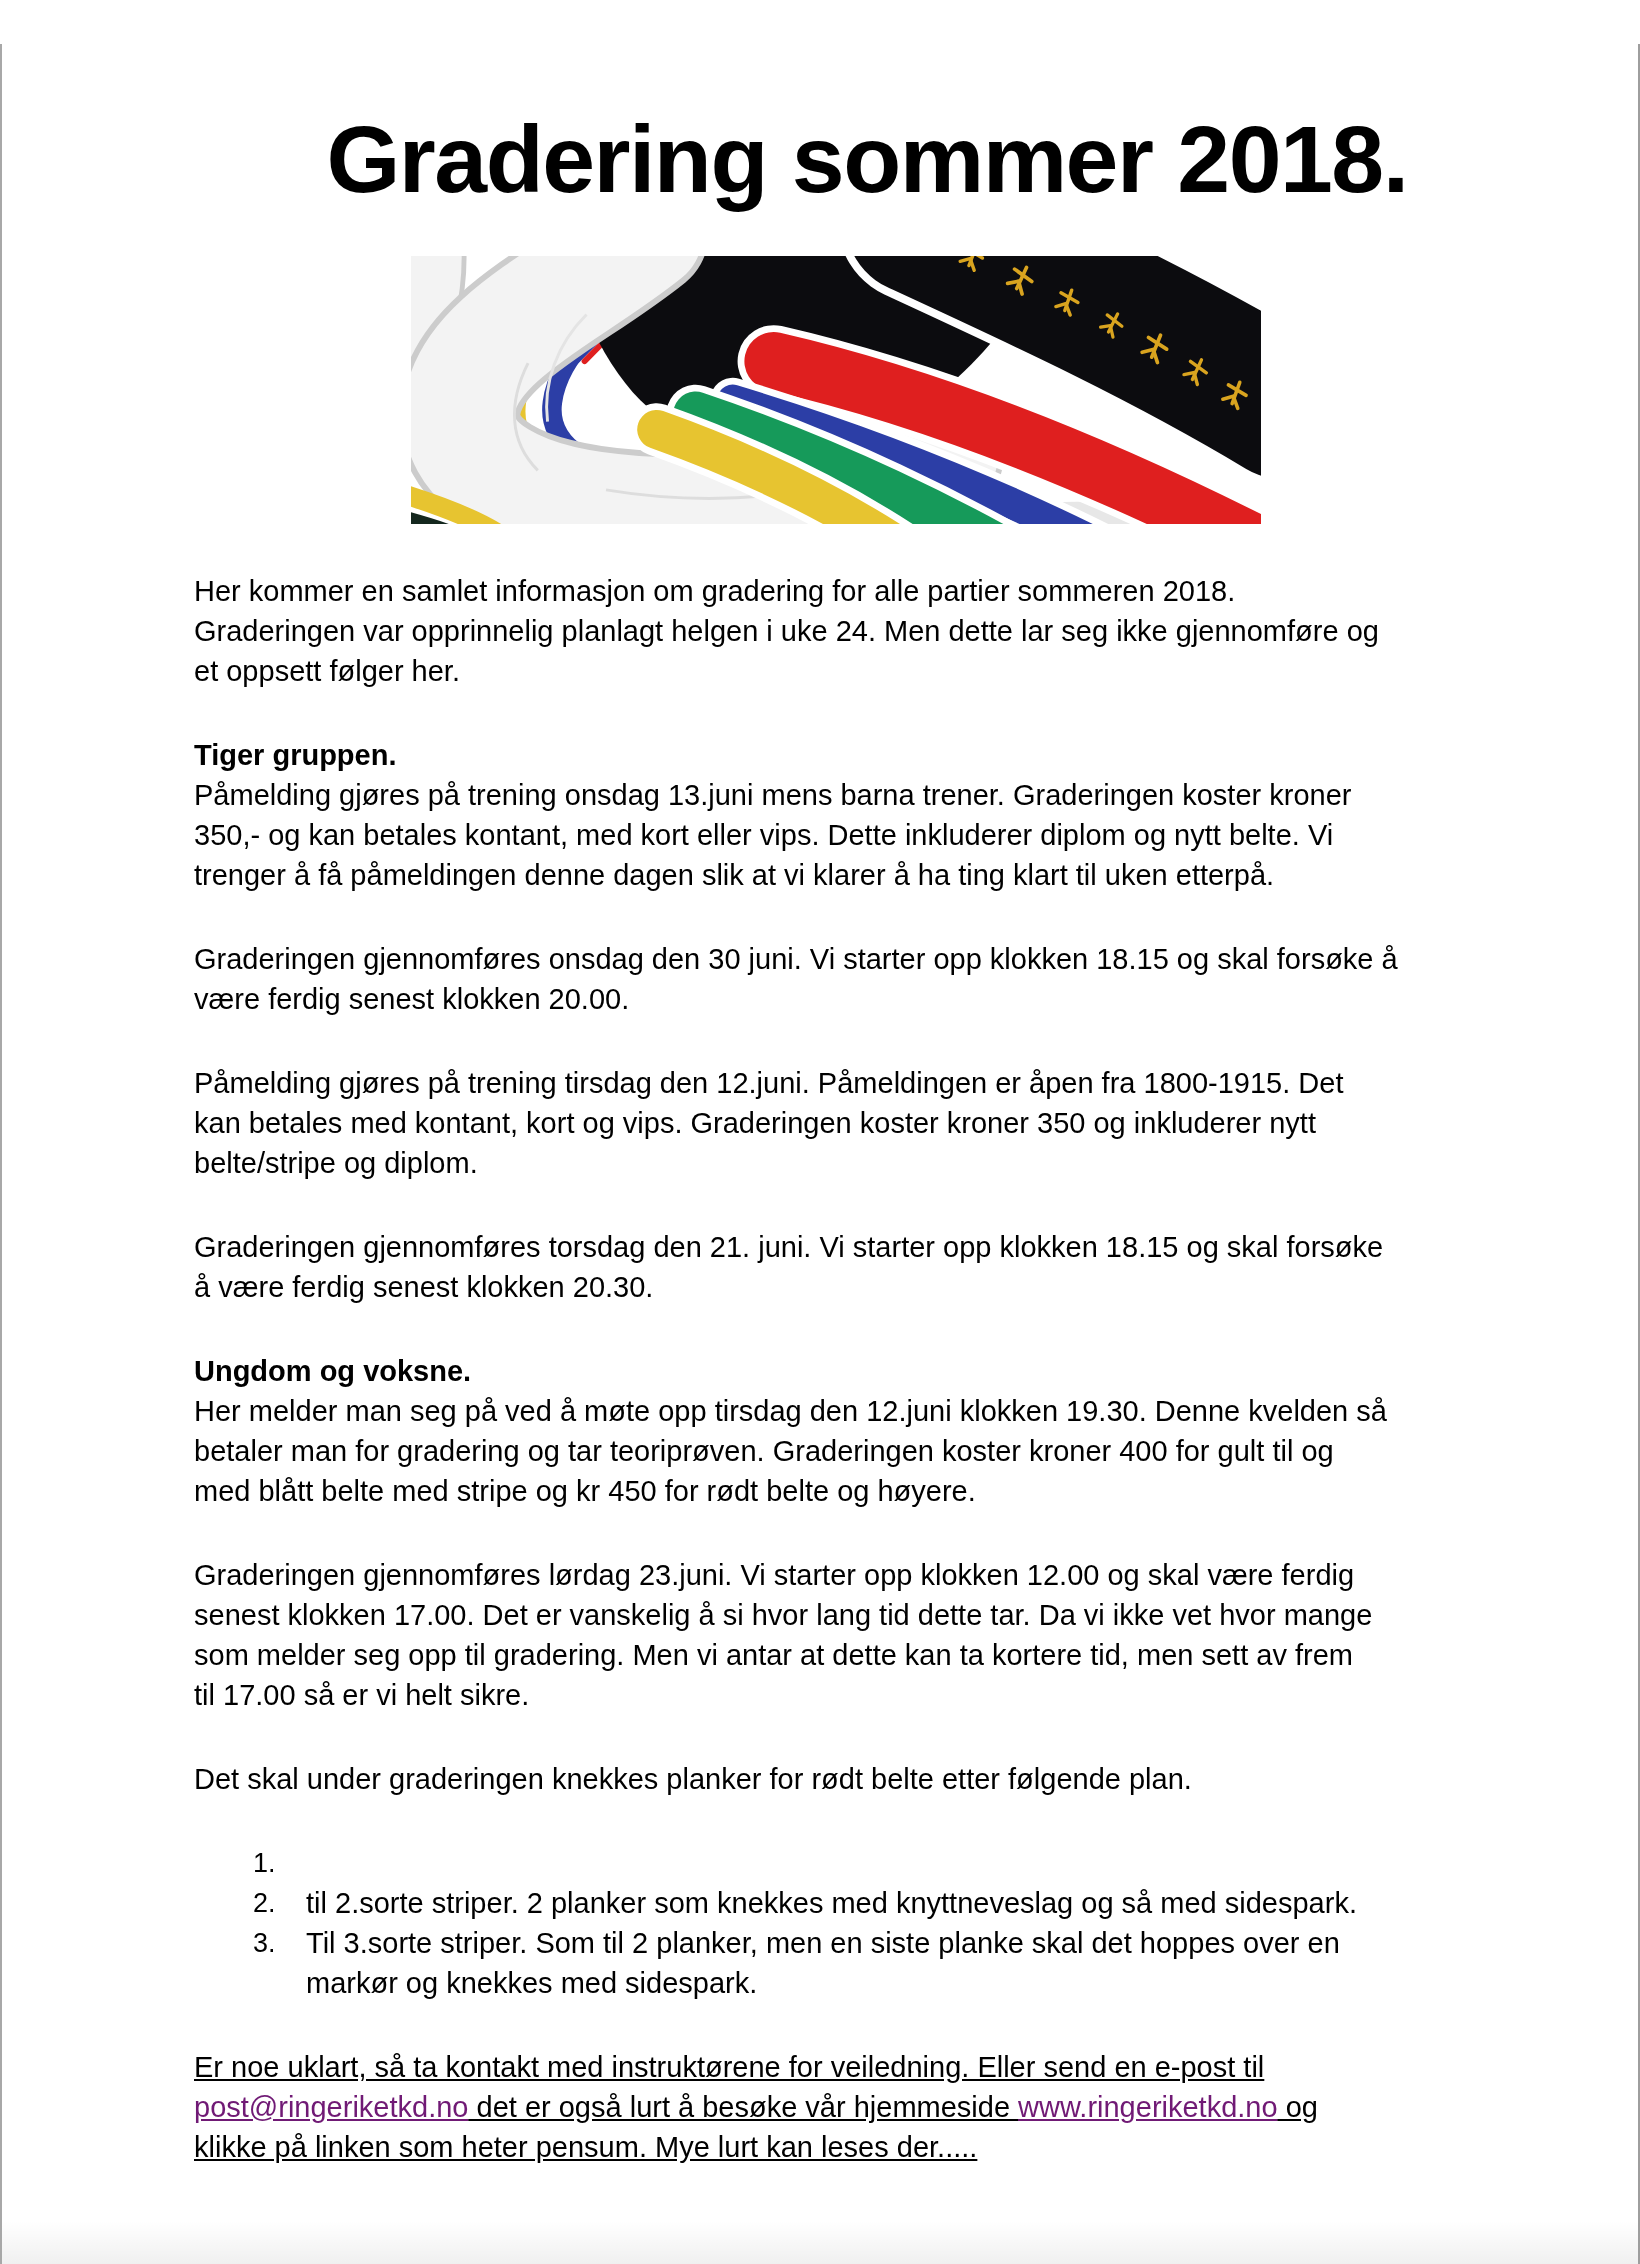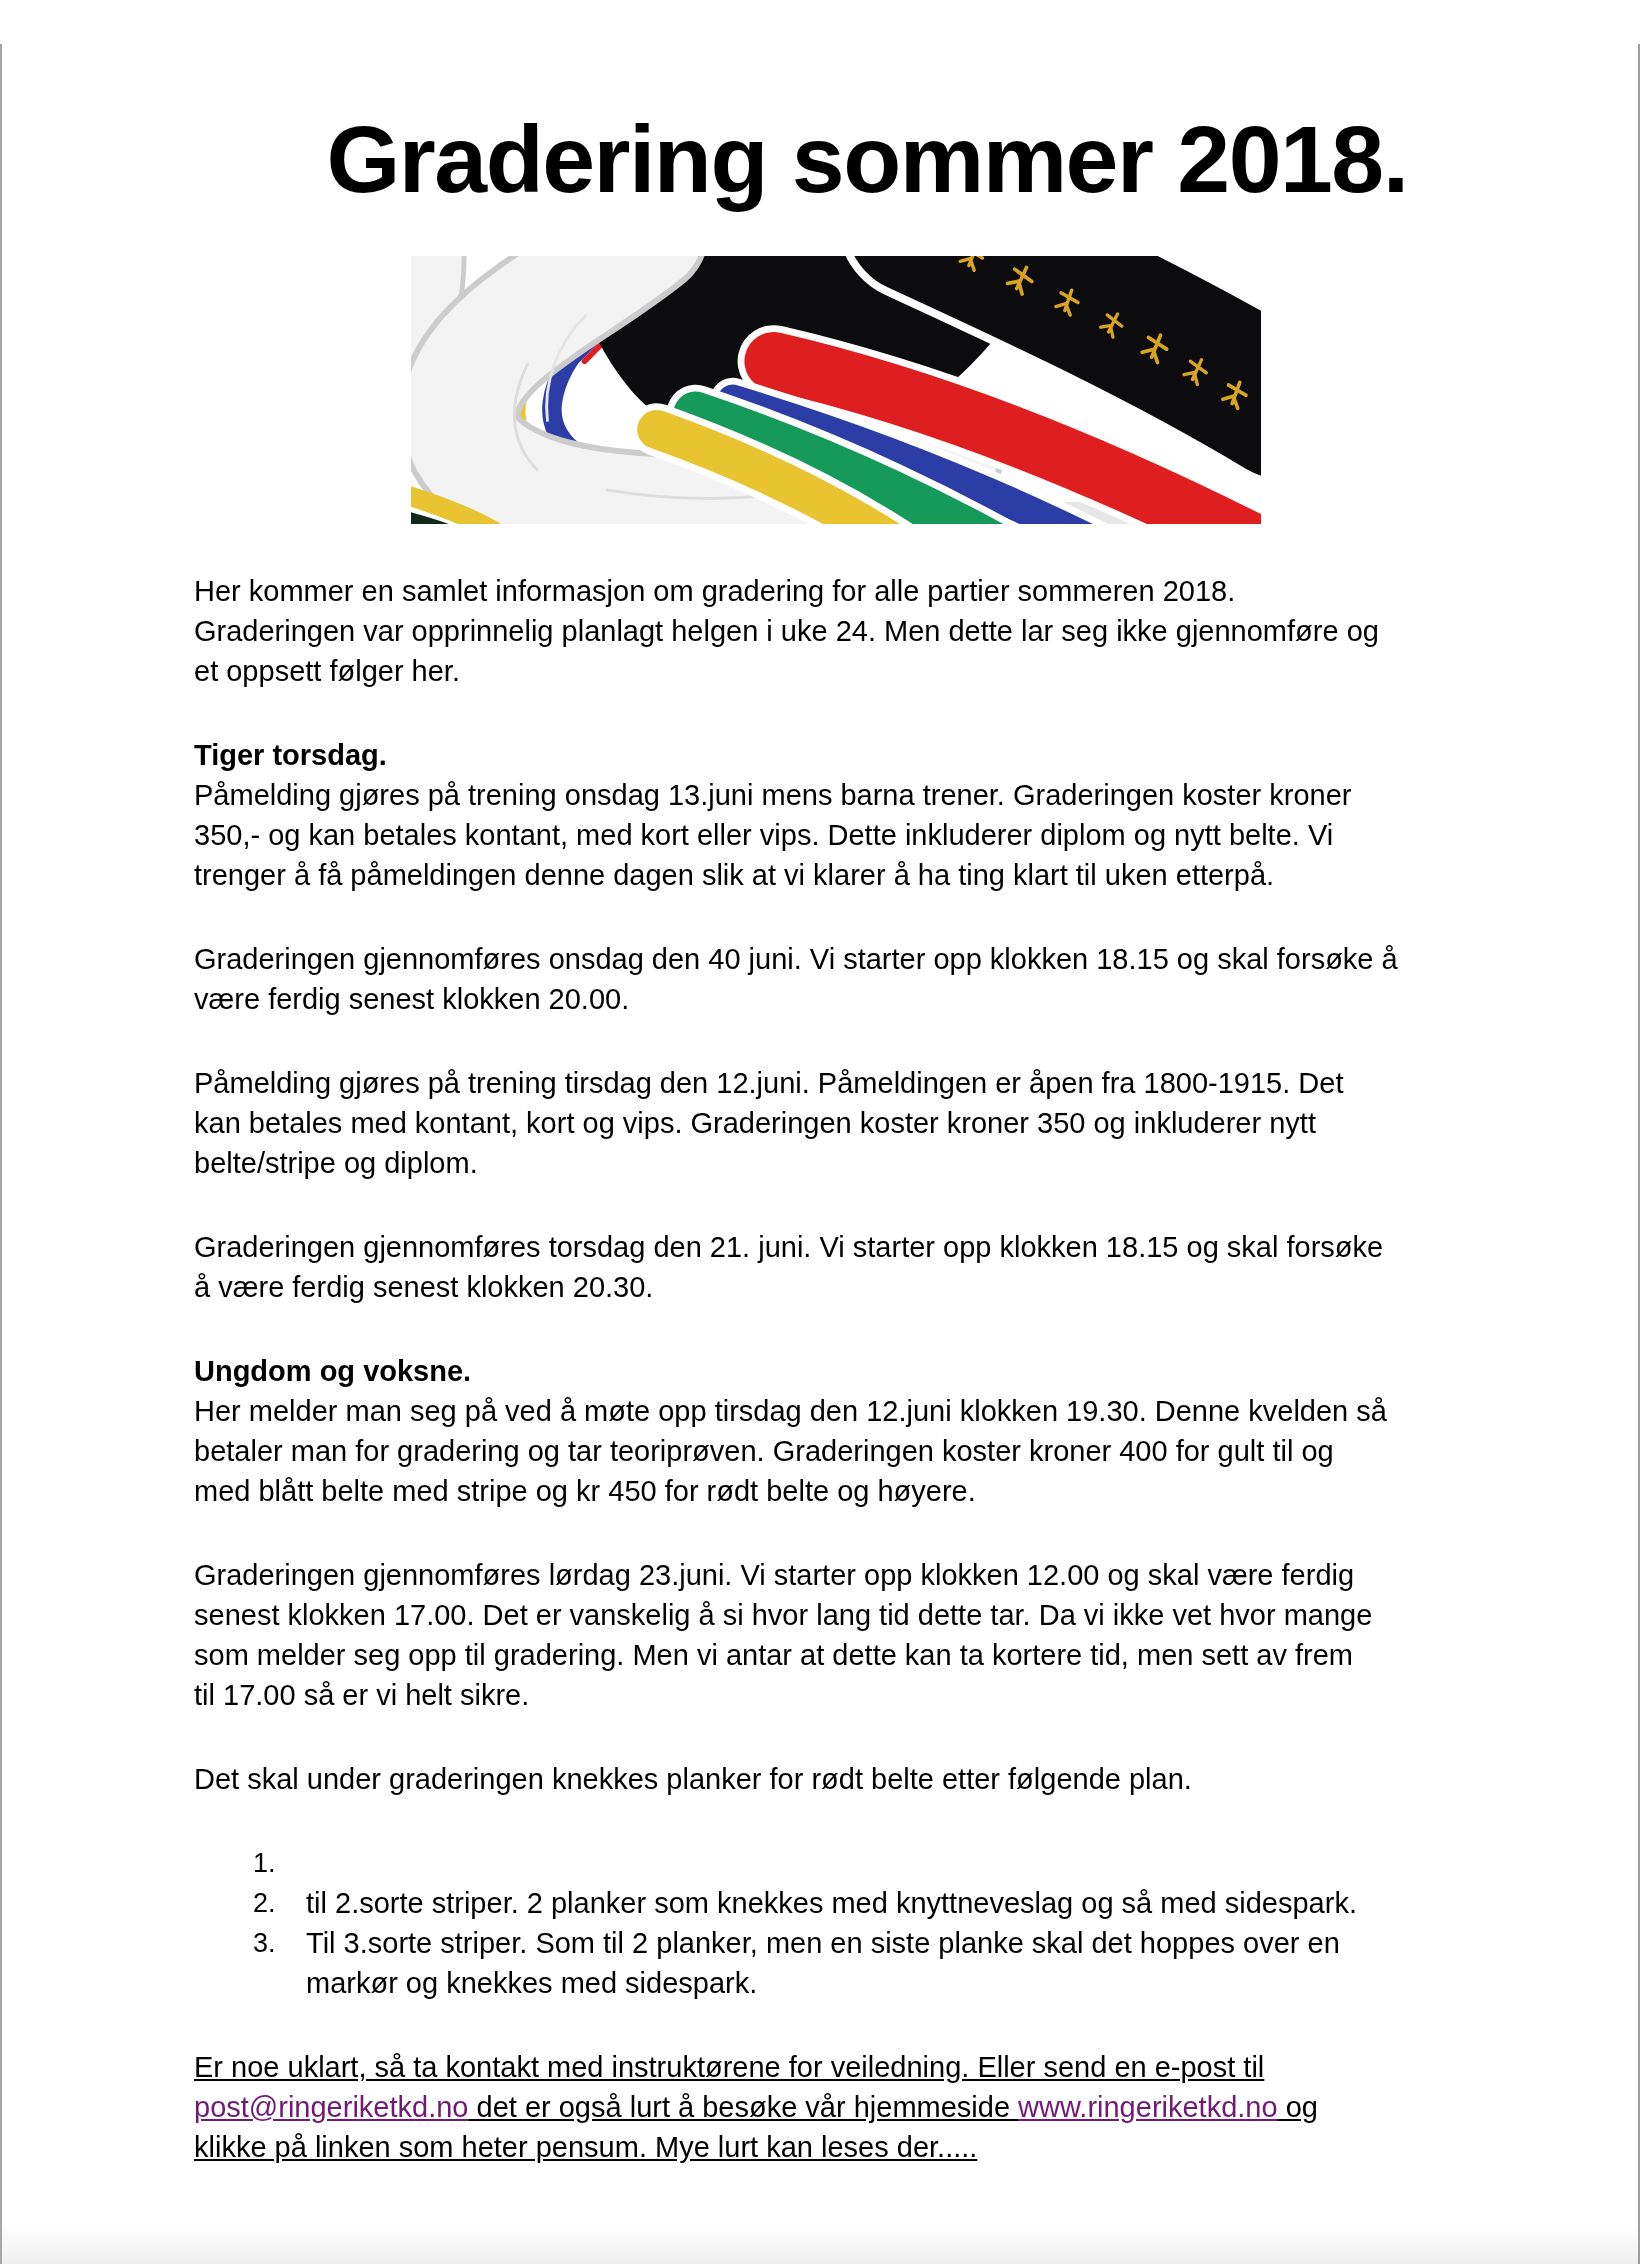--- a/index.html
+++ b/index.html
@@ -146,25 +146,25 @@
           <use href="#goldmark" transform="translate(805,117) rotate(30)"></use>
           <use href="#goldmark" transform="translate(845,141) rotate(25) scale(1.05)"></use>
         </g>
       </svg>
     </div>
 
     <p class="para body-text">Her kommer en samlet informasjon om gradering for alle partier sommeren 2018.
 Graderingen var opprinnelig planlagt helgen i uke 24. Men dette lar seg ikke gjennomføre og
 et oppsett følger her.</p>
 
-    <h2 class="sec-head">Tiger torsdag.</h2>
+    <h2 class="sec-head">Tiger gruppen.</h2>
     <p class="para body-text">Påmelding gjøres på trening onsdag 13.juni mens barna trener. Graderingen koster kroner
 350,- og kan betales kontant, med kort eller vips. Dette inkluderer diplom og nytt belte. Vi
 trenger å få påmeldingen denne dagen slik at vi klarer å ha ting klart til uken etterpå.</p>
-    <p class="para body-text">Graderingen gjennomføres onsdag den 40 juni. Vi starter opp klokken 18.15 og skal forsøke å
+    <p class="para body-text">Graderingen gjennomføres onsdag den 30 juni. Vi starter opp klokken 18.15 og skal forsøke å
 være ferdig senest klokken 20.00.</p>
 
     <p class="para body-text">Påmelding gjøres på trening tirsdag den 12.juni. Påmeldingen er åpen fra 1800-1915. Det
 kan betales med kontant, kort og vips. Graderingen koster kroner 350 og inkluderer nytt
 belte/stripe og diplom.</p>
     <p class="para body-text">Graderingen gjennomføres torsdag den 21. juni. Vi starter opp klokken 18.15 og skal forsøke
 å være ferdig senest klokken 20.30.</p>
 
     <h2 class="sec-head">Ungdom og voksne.</h2>
     <p class="para body-text">Her melder man seg på ved å møte opp tirsdag den 12.juni klokken 19.30. Denne kvelden så

